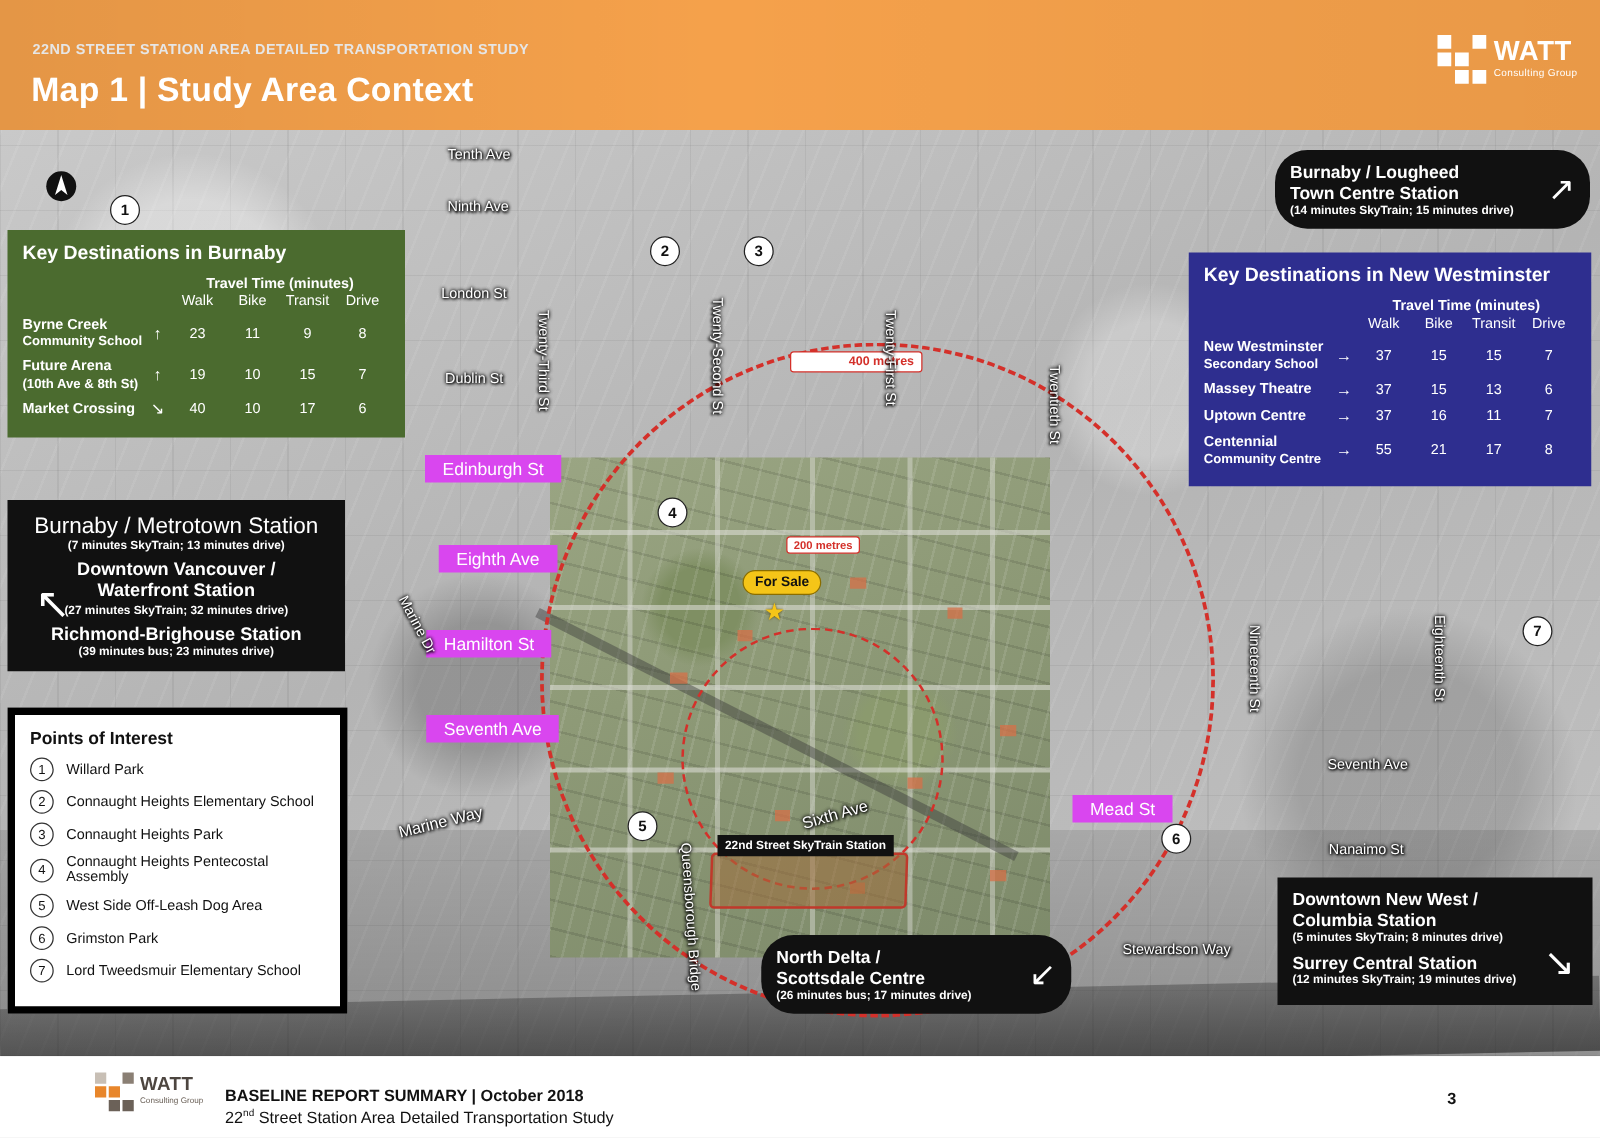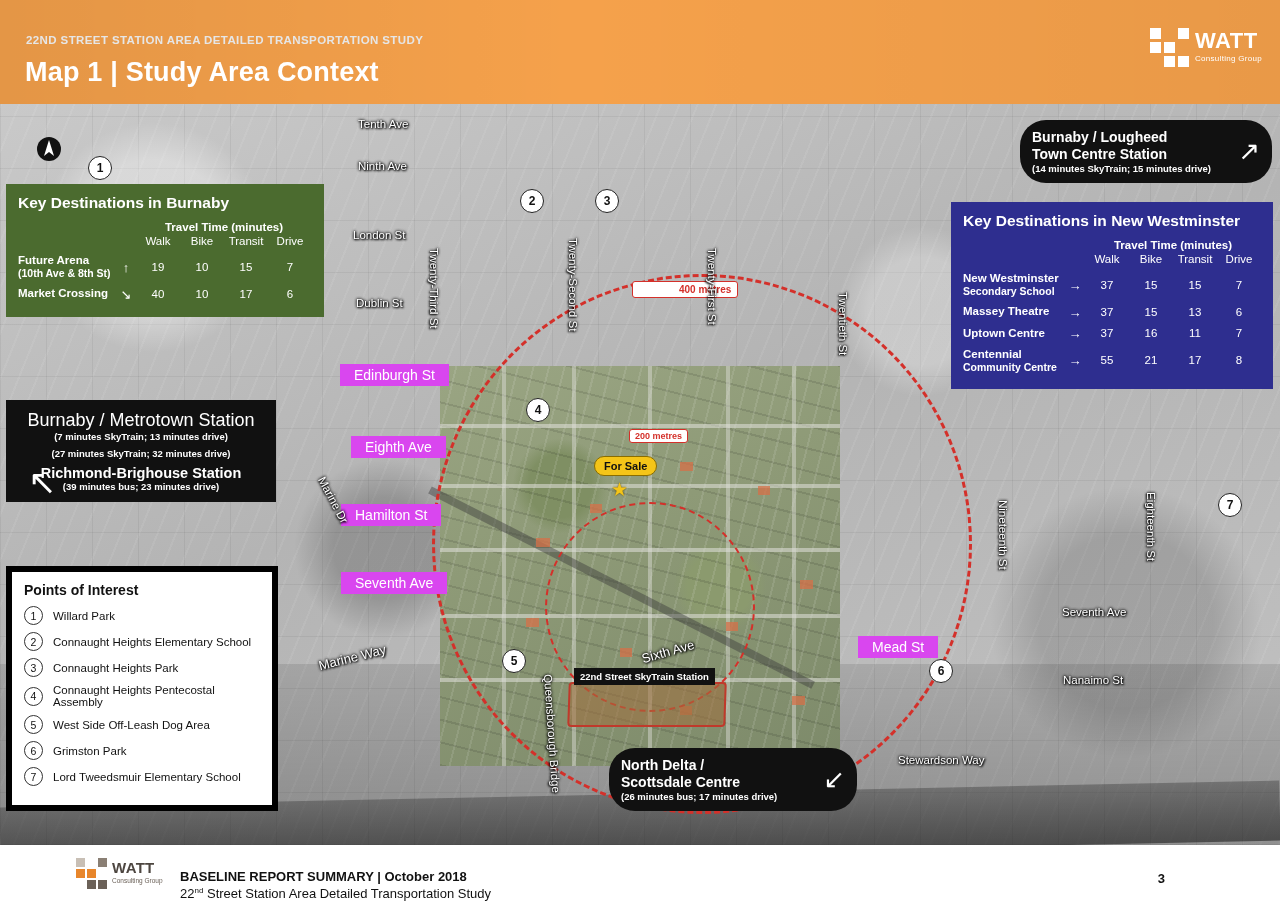--- a/index.html
+++ b/index.html
@@ -364,20 +364,31 @@
         <tr>
           <td></td>
               <td></td>
           <th class="mode">Walk</th>
           <th class="mode">Bike</th>
           <th class="mode">Transit</th>
           <th class="mode">Drive</th>
         </tr>
         <tr>
           <td class="name">
+            <span>Byrne Creek</span>
+            <small>Community School</small>
+          </td>
+          <td class="icon"><span class="mode-ico">↑</span></td>
+          <td class="val">23</td>
+          <td class="val">11</td>
+          <td class="val">9</td>
+          <td class="val">8</td>
+        </tr>
+        <tr>
+          <td class="name">
             <span>Future Arena</span>
             <small>(10th Ave &amp; 8th St)</small>
           </td>
           <td class="icon"><span class="mode-ico">↑</span></td>
           <td class="val">19</td>
           <td class="val">10</td>
           <td class="val">15</td>
           <td class="val">7</td>
         </tr>
         <tr>
@@ -460,20 +471,24 @@
           <div>Town Centre Station</div>
         </div>
         <div class="co-sub">(14 minutes SkyTrain; 15 minutes drive)</div>
       </div>
       <div class="arrow">↗</div>
     </div>
 
     <div class="panel" id="burnaby-metrotown">
       <div class="row1">Burnaby / Metrotown Station</div>
       <div class="row1s">(7 minutes SkyTrain; 13 minutes drive)</div>
+      <div class="row2">
+        <div>Downtown Vancouver /</div>
+        <div>Waterfront Station</div>
+      </div>
       <div class="row2s">(27 minutes SkyTrain; 32 minutes drive)</div>
       <div class="row3">Richmond-Brighouse Station</div>
       <div class="row3s">(39 minutes bus; 23 minutes drive)</div>
       <div class="bigarrow">↖</div>
     </div>
 
     <div class="panel" id="poi-legend">
       <div class="panel-title">Points of Interest</div>
       <ul>
         <li>
@@ -511,20 +526,30 @@
       <div>
         <div class="co-main">
           <div>North Delta /</div>
           <div>Scottsdale Centre</div>
         </div>
         <div class="co-sub">(26 minutes bus; 17 minutes drive)</div>
       </div>
       <div class="arrow">↙</div>
     </div>
 
+    <div id="downtown-newwest">
+      <div class="co-main">
+        <div>Downtown New West /</div>
+        <div>Columbia Station</div>
+      </div>
+      <div class="co-sub">(5 minutes SkyTrain; 8 minutes drive)</div>
+      <div class="co-main">Surrey Central Station</div>
+      <div class="co-sub">(12 minutes SkyTrain; 19 minutes drive)</div>
+      <div class="bigarrow">↘</div>
+    </div>
 
   </div>
 
   <div id="footer">
     <div id="footer-logo">
       <div class="fl-grid">
         <i class="c1"></i>
           <i class="off"></i>
           <i class="c2"></i>
         <i class="c3"></i>

